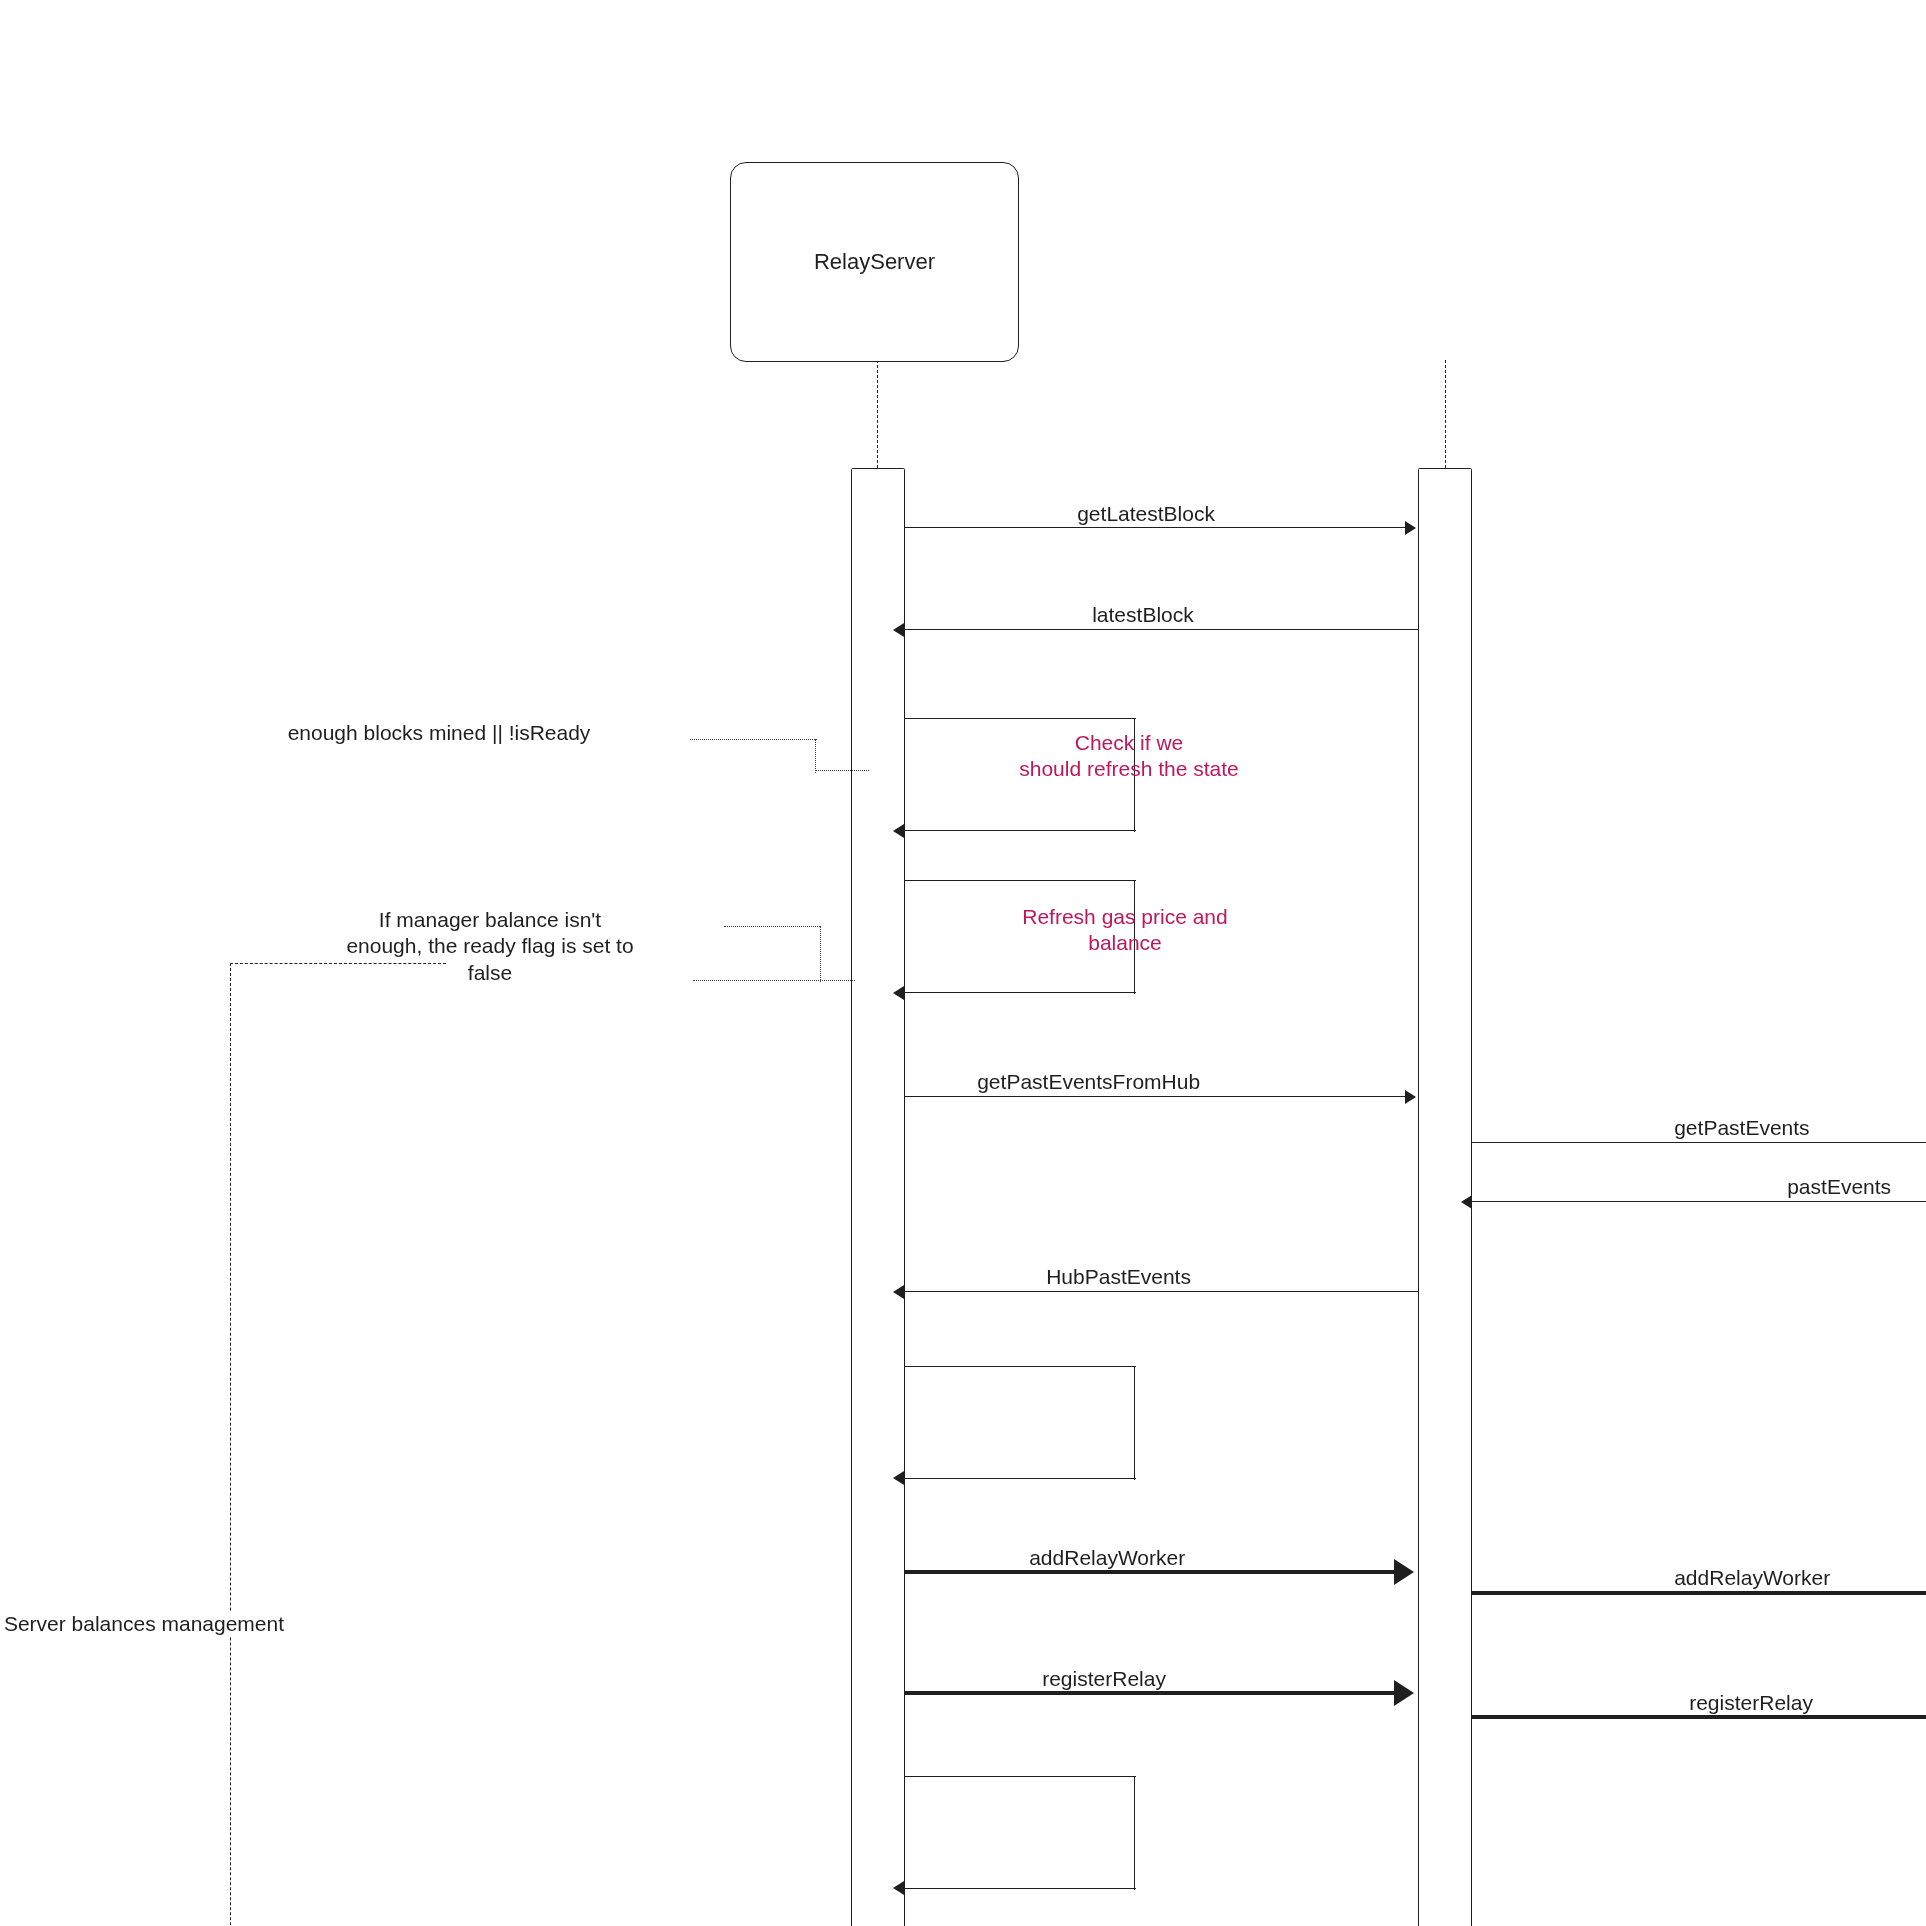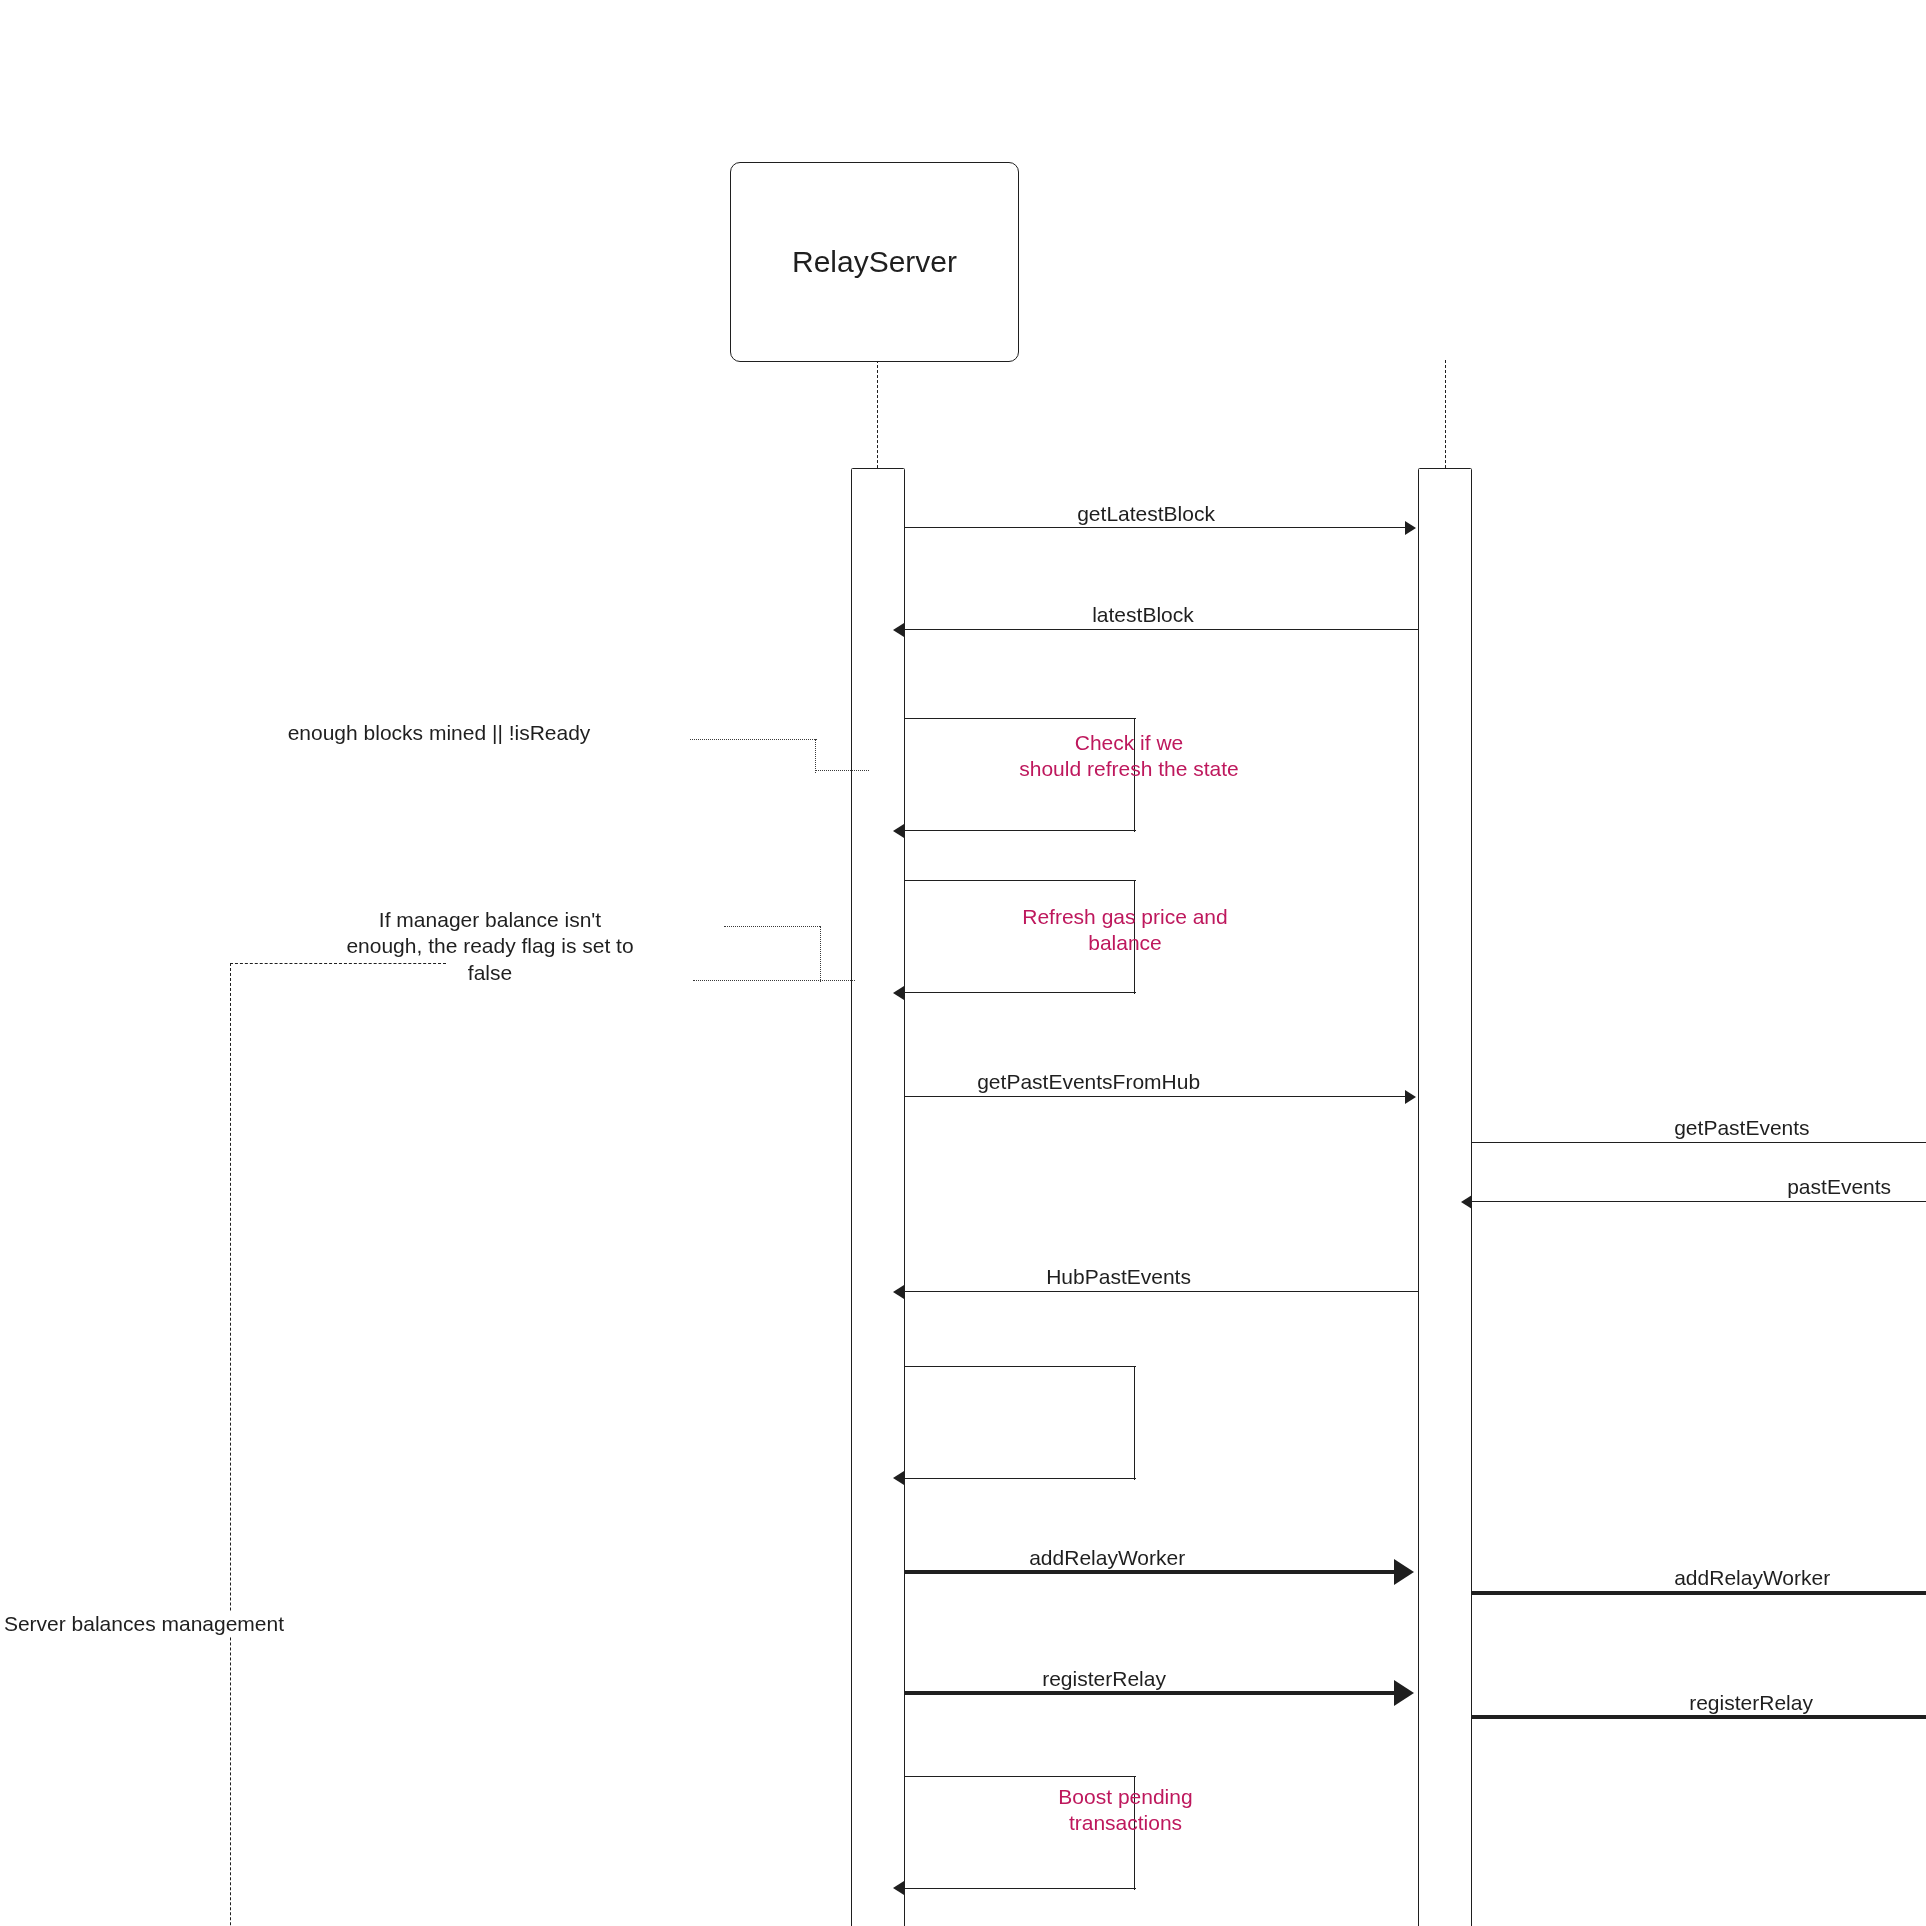--- a/index.html
+++ b/index.html
@@ -17,26 +17,26 @@
     height: 2740px;
     background: #ffffff;
     overflow: hidden;
   }
 
   
   .participant {
     position: absolute;
     box-sizing: border-box;
     border: 1.9px solid #1f1f1f;
-    border-radius: 10px;
+    border-radius: 16px;
     background: #ffffff;
     display: flex;
     align-items: center;
     justify-content: center;
-    font-size: 30px;
+    font-size: 22px;
     color: #1f1f1f;
     text-align: center;
   }
 
   
   .lifeline {
     position: absolute;
     width: 0;
     border-left: 1.9px dashed #1f1f1f;
   }
@@ -235,20 +235,18 @@
   <div class="msg-line thick" style="left:1472px; top:1715px; width:616px;"></div>
 
   <div class="msg-label" style="left:1683px; top:1690px;">registerRelay</div>
 
   <div class="self-msg" style="left:905px; top:1776px; width:239px; height:116px;">
     <div class="top" style="left:0; top:0; width:231px;"></div>
     <div class="side" style="left:229px; top:0; height:114px;"></div>
     <div class="bottom" style="left:0; top:112px; width:231px;"></div>
   </div>
   <div class="arrow-head left" style="left:893px; top:1881px;"></div>
-  <div class="self-label" style="left:952px; top:1784px; width:347px;">Boost pending
-transactions</div>
 
   <div class="bracket" style="left:230px; top:963px; width:216px; height:1267px; border-top-width:1.9px; border-bottom-width:1.9px;"></div>
   <div class="note" style="left:3.9px; top:1611px; width:439px; background:#ffffff; text-align:left;">Server balances management</div>
 
 </div>
 
 
 </body></html>

